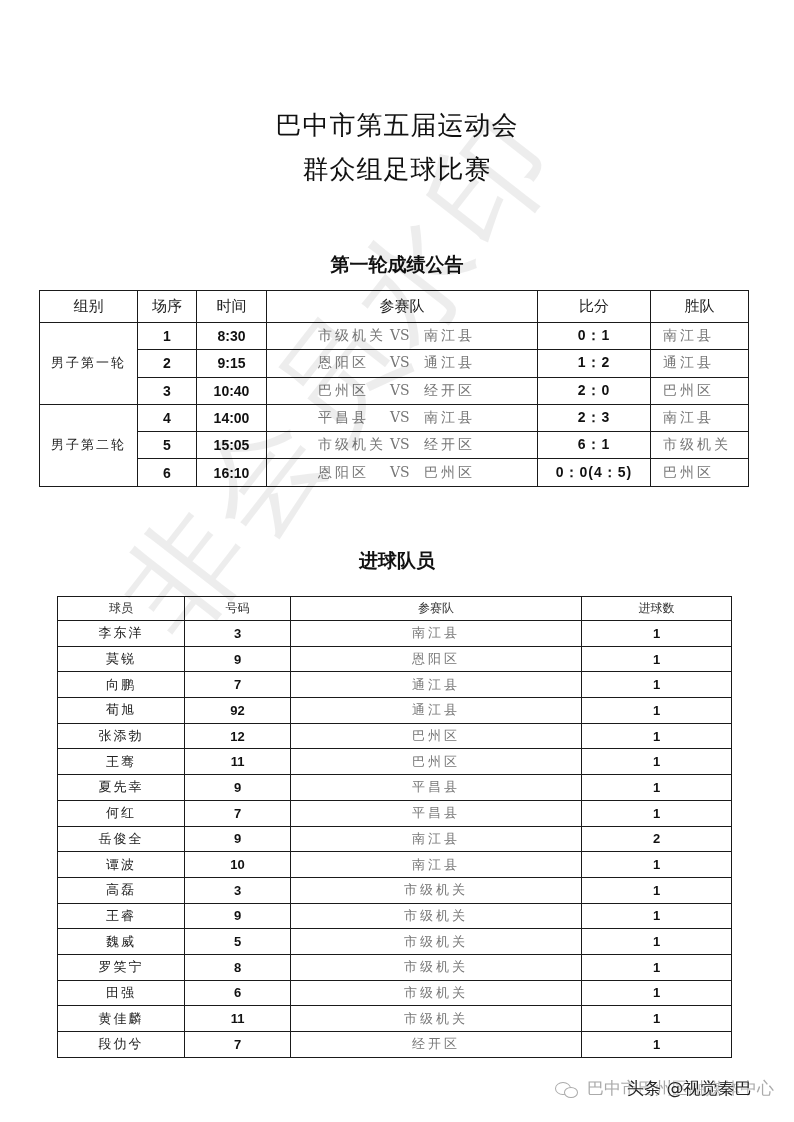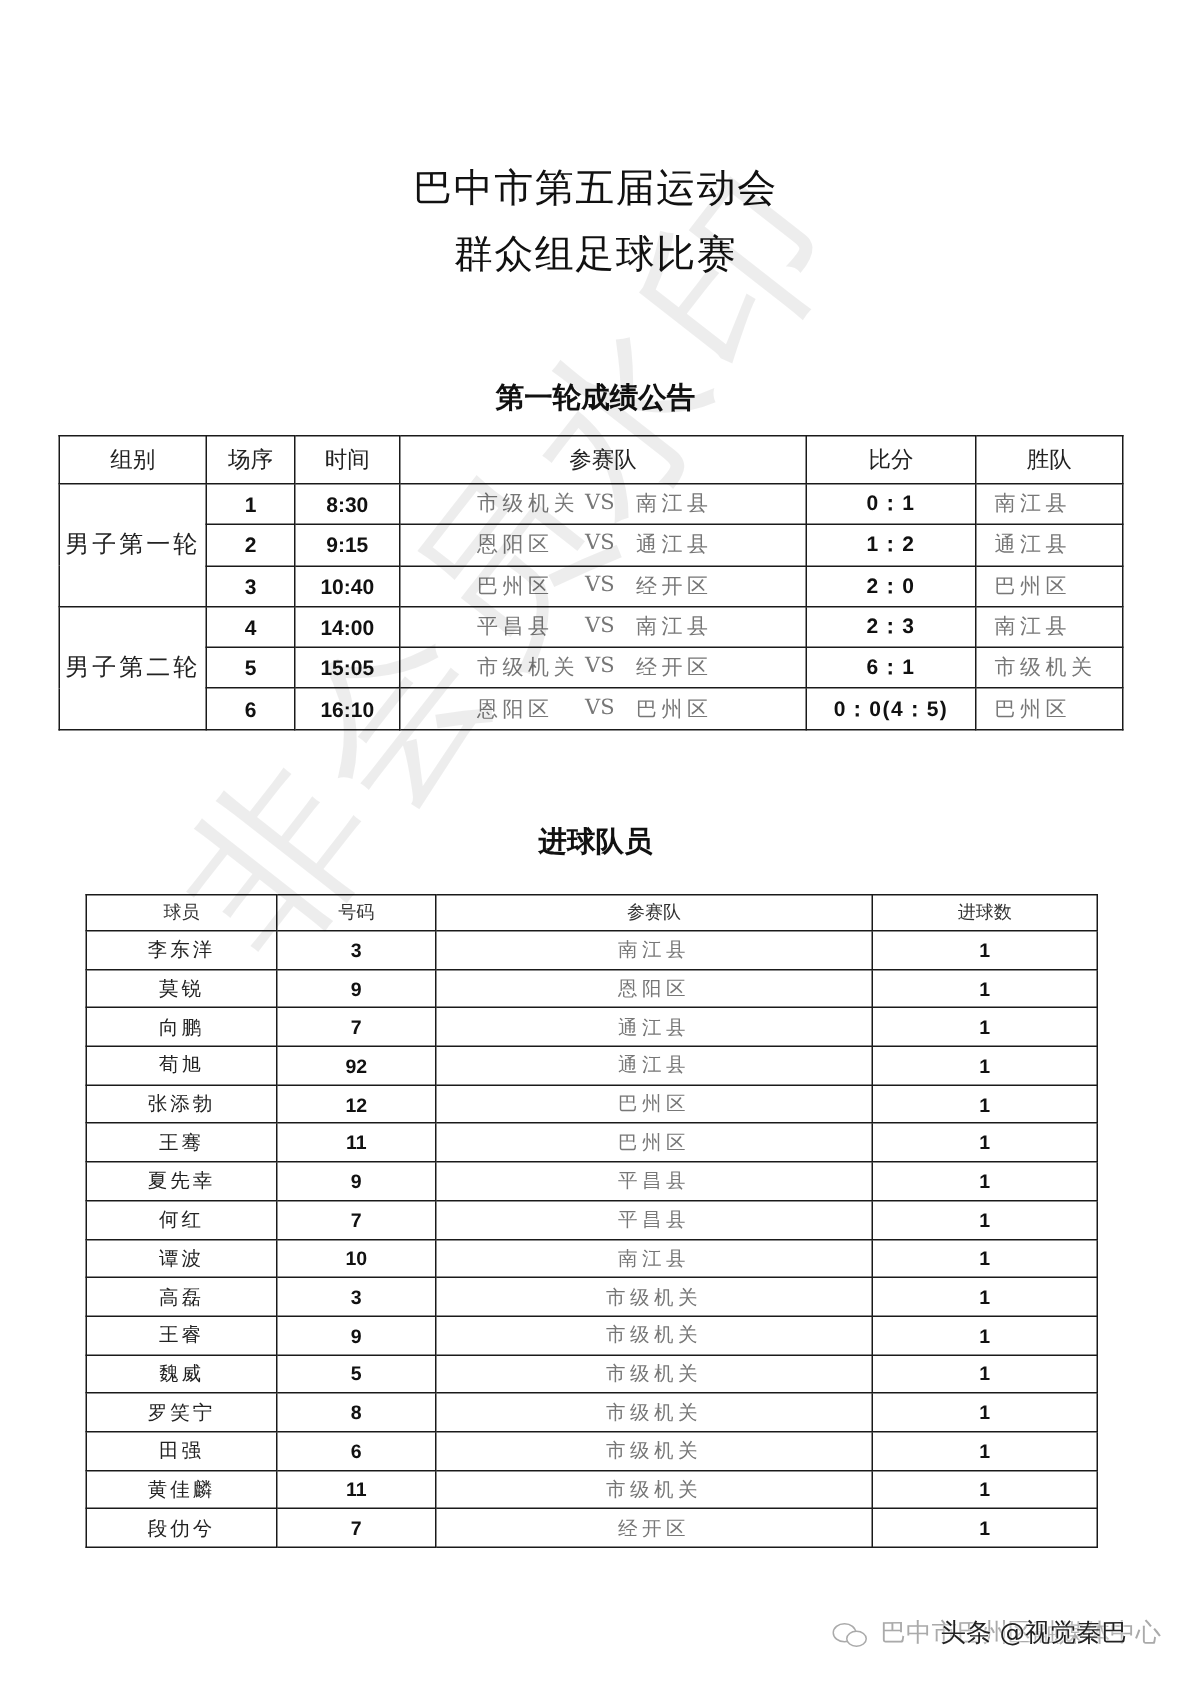--- a/index.html
+++ b/index.html
@@ -14,21 +14,21 @@
     .subtitle.s2 { top: 536px; }
 
     table { position: absolute; border-collapse: collapse; table-layout: fixed; }
     td, th { border: 1.4px solid #1a1a1a; text-align: center; vertical-align: middle; font-weight: normal; }
 
     
     #t1 { left: 39px; top: 290px; width: 709px; }
     #t1 th { height: 32px; font-size: 15px; color: #222; }
     #t1 td { height: 27.3px; font-size: 14px; }
     #t1 .num { font-family: "Liberation Sans", "DejaVu Sans", sans-serif; font-weight: bold; font-size: 14px; color: #111; }
-    #t1 .group { font-size: 16px; color: #222; letter-spacing: 2px; }
+    #t1 .group { font-size: 13px; color: #222; letter-spacing: 2px; }
     #t1 .teams { color: #777; font-size: 14px; text-align: left; padding-left: 0; }
     #t1 .teams .inner { display: flex; justify-content: center; }
     #t1 .teams .a { display: inline-block; width: 72px; text-align: left; letter-spacing: 3px; }
     #t1 .teams .vs { display: inline-block; width: 30px; font-family: "DejaVu Serif", serif; }
     #t1 .teams .b { display: inline-block; width: 66px; text-align: left; padding-left: 4px; letter-spacing: 3px; }
     #t1 .winner { color: #777; text-align: left; padding-left: 12px; letter-spacing: 3px; }
     #t1 .score { font-family: "Liberation Sans", "DejaVu Sans", sans-serif; font-weight: bold; font-size: 14px; color: #111; letter-spacing: 1px; text-align: center; }
 
     
     #t2 { left: 57px; top: 596px; width: 674px; }
@@ -223,20 +223,26 @@
         <td class="team">平昌县</td>
         <td class="num">1</td>
       </tr>
       <tr>
         <td class="name">何红</td>
         <td class="num">7</td>
         <td class="team">平昌县</td>
         <td class="num">1</td>
       </tr>
       <tr>
+        <td class="name">岳俊全</td>
+        <td class="num">9</td>
+        <td class="team">南江县</td>
+        <td class="num">2</td>
+      </tr>
+      <tr>
         <td class="name">谭波</td>
         <td class="num">10</td>
         <td class="team">南江县</td>
         <td class="num">1</td>
       </tr>
       <tr>
         <td class="name">高磊</td>
         <td class="num">3</td>
         <td class="team">市级机关</td>
         <td class="num">1</td>

